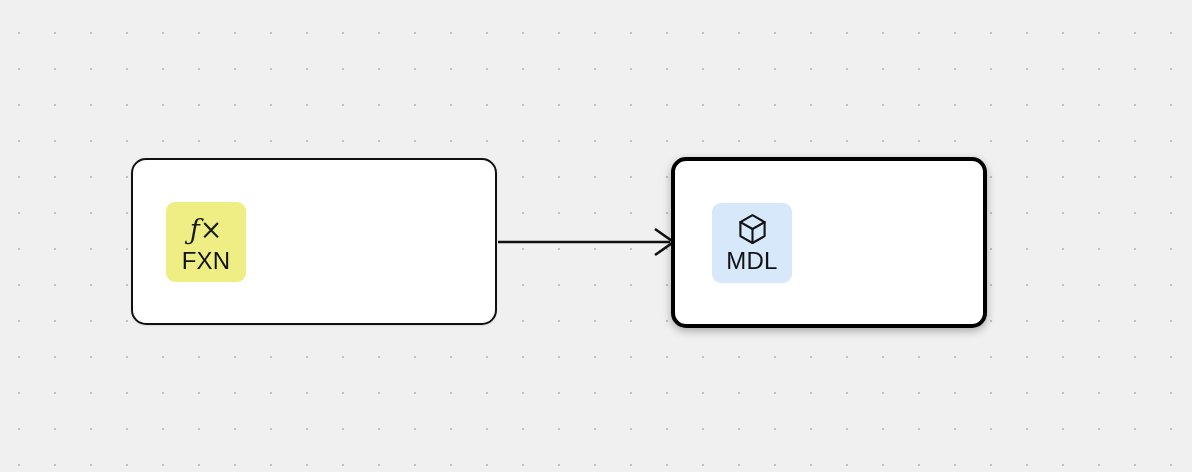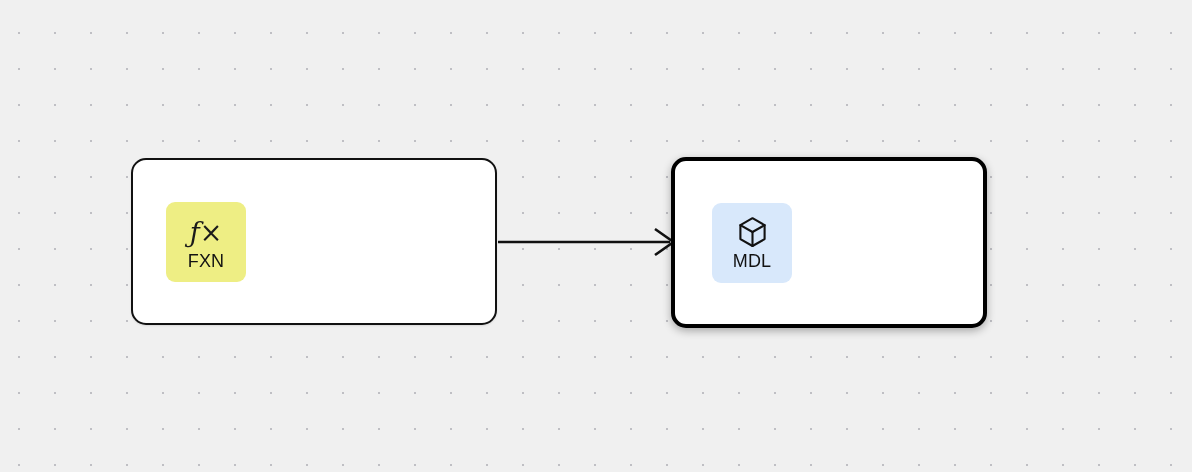--- a/index.html
+++ b/index.html
@@ -97,21 +97,21 @@
   }
   .badge-glyph.fx {
     font-family: "DejaVu Serif", serif;
     font-size: 27px;
     font-style: italic;
     letter-spacing: 0px;
     margin-top: 2px;
   }
   .badge-caption {
     font-family: "Liberation Sans", sans-serif;
-    font-size: 18px;
+    font-size: 24px;
     color: #121212;
     letter-spacing: 0.2px;
     margin-top: 3px;
     line-height: 1;
   }
 
   
   .node-title {
     font-family: "Liberation Sans", sans-serif;
     font-size: 28px;

